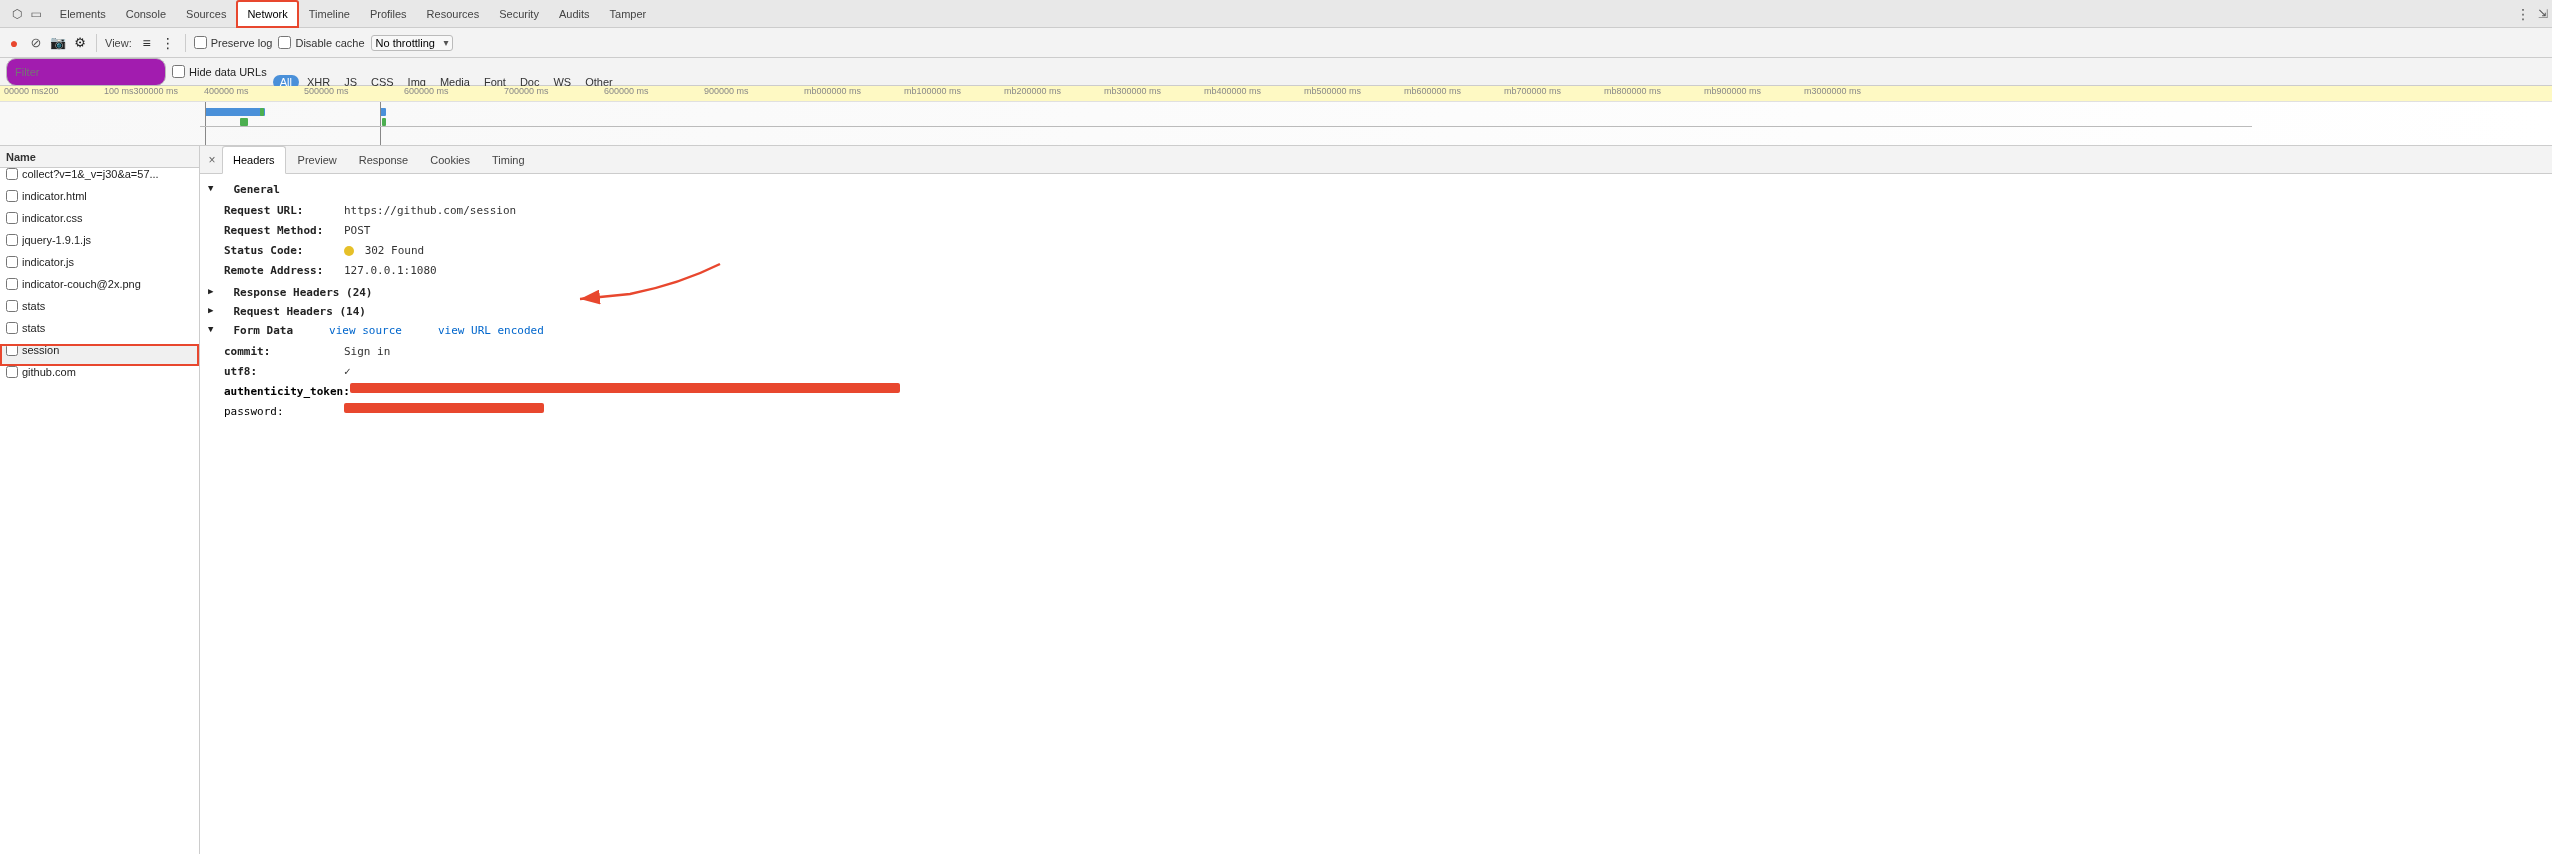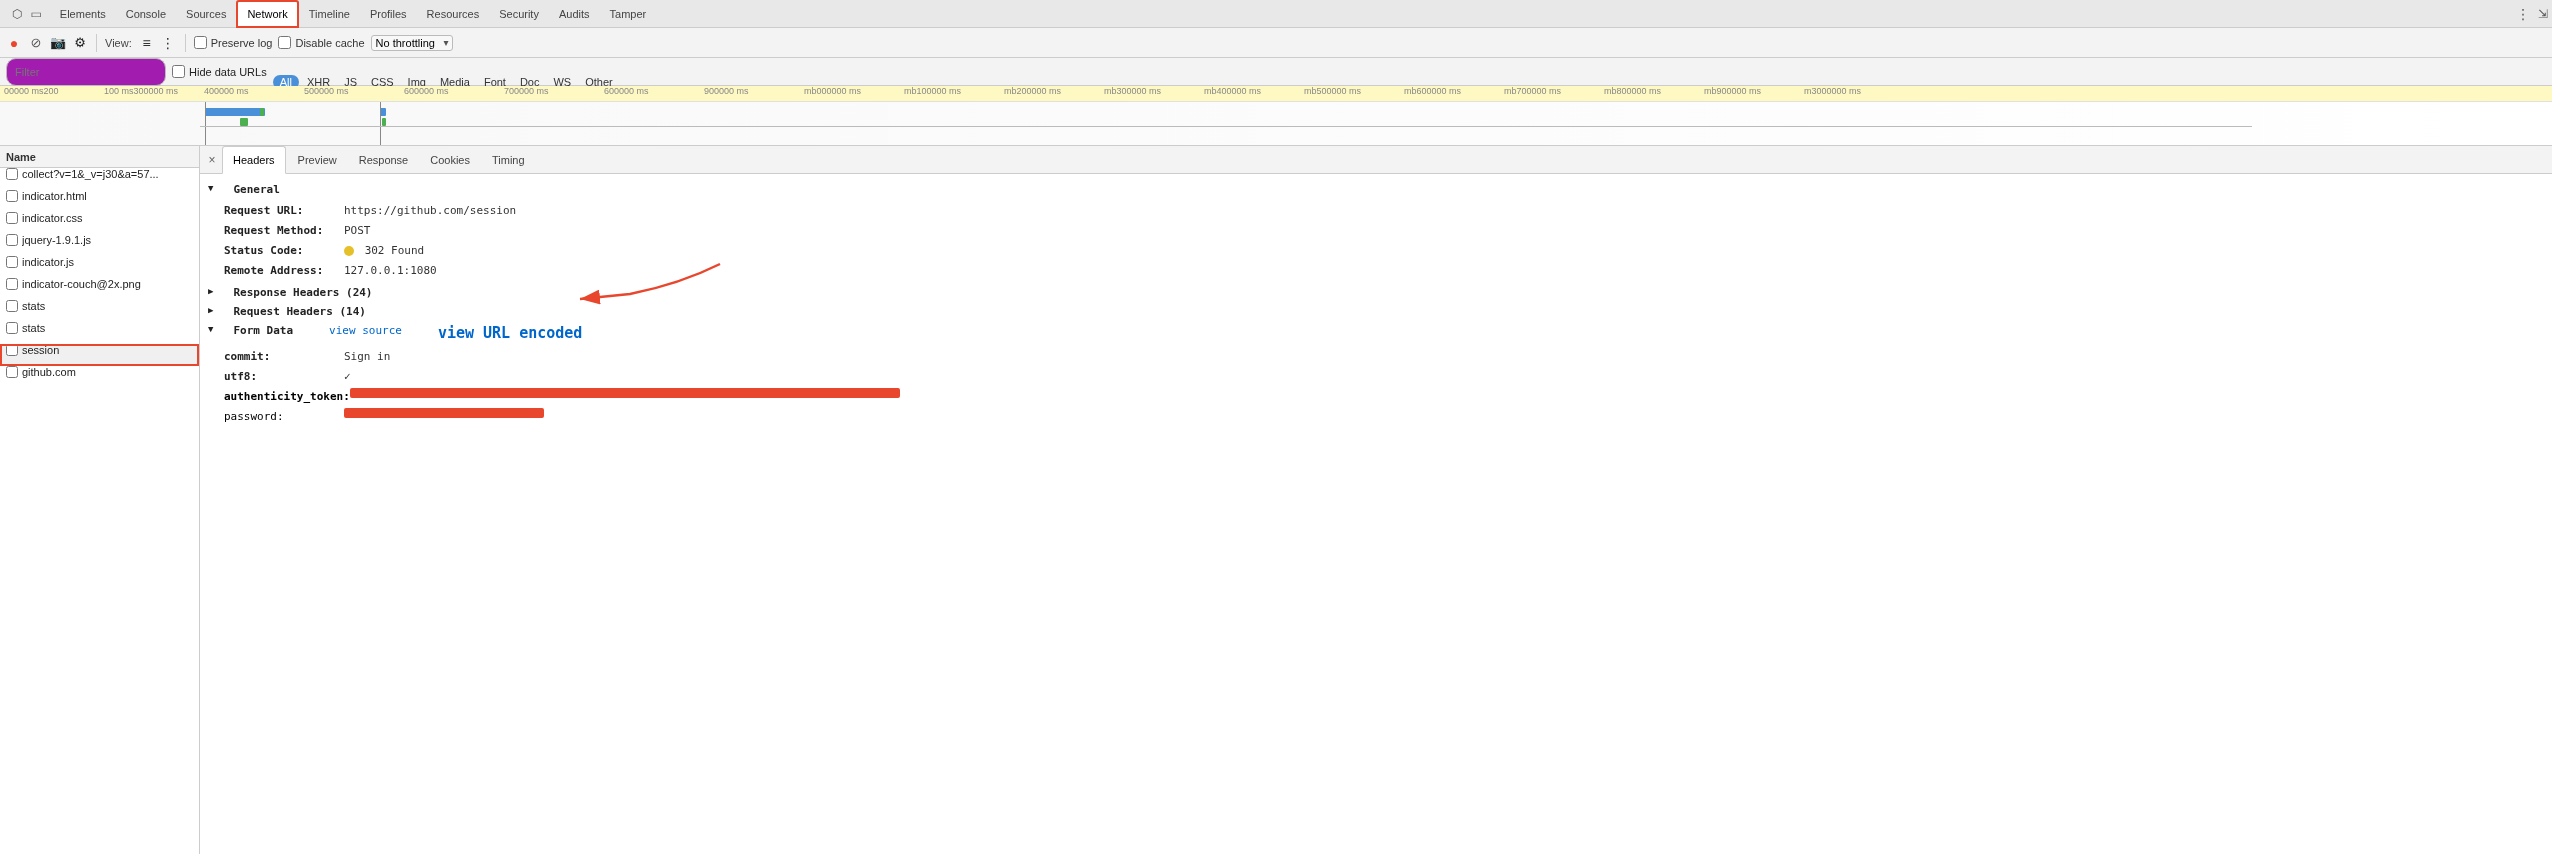--- a/index.html
+++ b/index.html
@@ -579,21 +579,21 @@
 
       <div class="section-header">
         <span class="section-toggle arrow-right"></span>
         <span>Request Headers (14)</span>
       </div>
 
       <div class="section-header">
         <span class="section-toggle arrow-down"></span>
         <span>Form Data</span>
         <span style="font-size:11px; color:#0066cc; cursor:pointer; font-weight:normal; margin-left:16px;">view source</span>
-        <span style="font-size:15px; color:#0066cc; cursor:pointer; font-weight:bold; margin-left:16px;">view URL encoded</span>
+        <span style="font-size:11px; color:#0066cc; cursor:pointer; font-weight:normal; margin-left:16px;">view URL encoded</span>
       </div>
       <div class="section-body">
 
         <div class="detail-row">
           <span class="detail-key">commit:</span>
           <span class="detail-val">Sign in</span>
         </div>
 
         <div class="detail-row">
           <span class="detail-key">utf8:</span>

